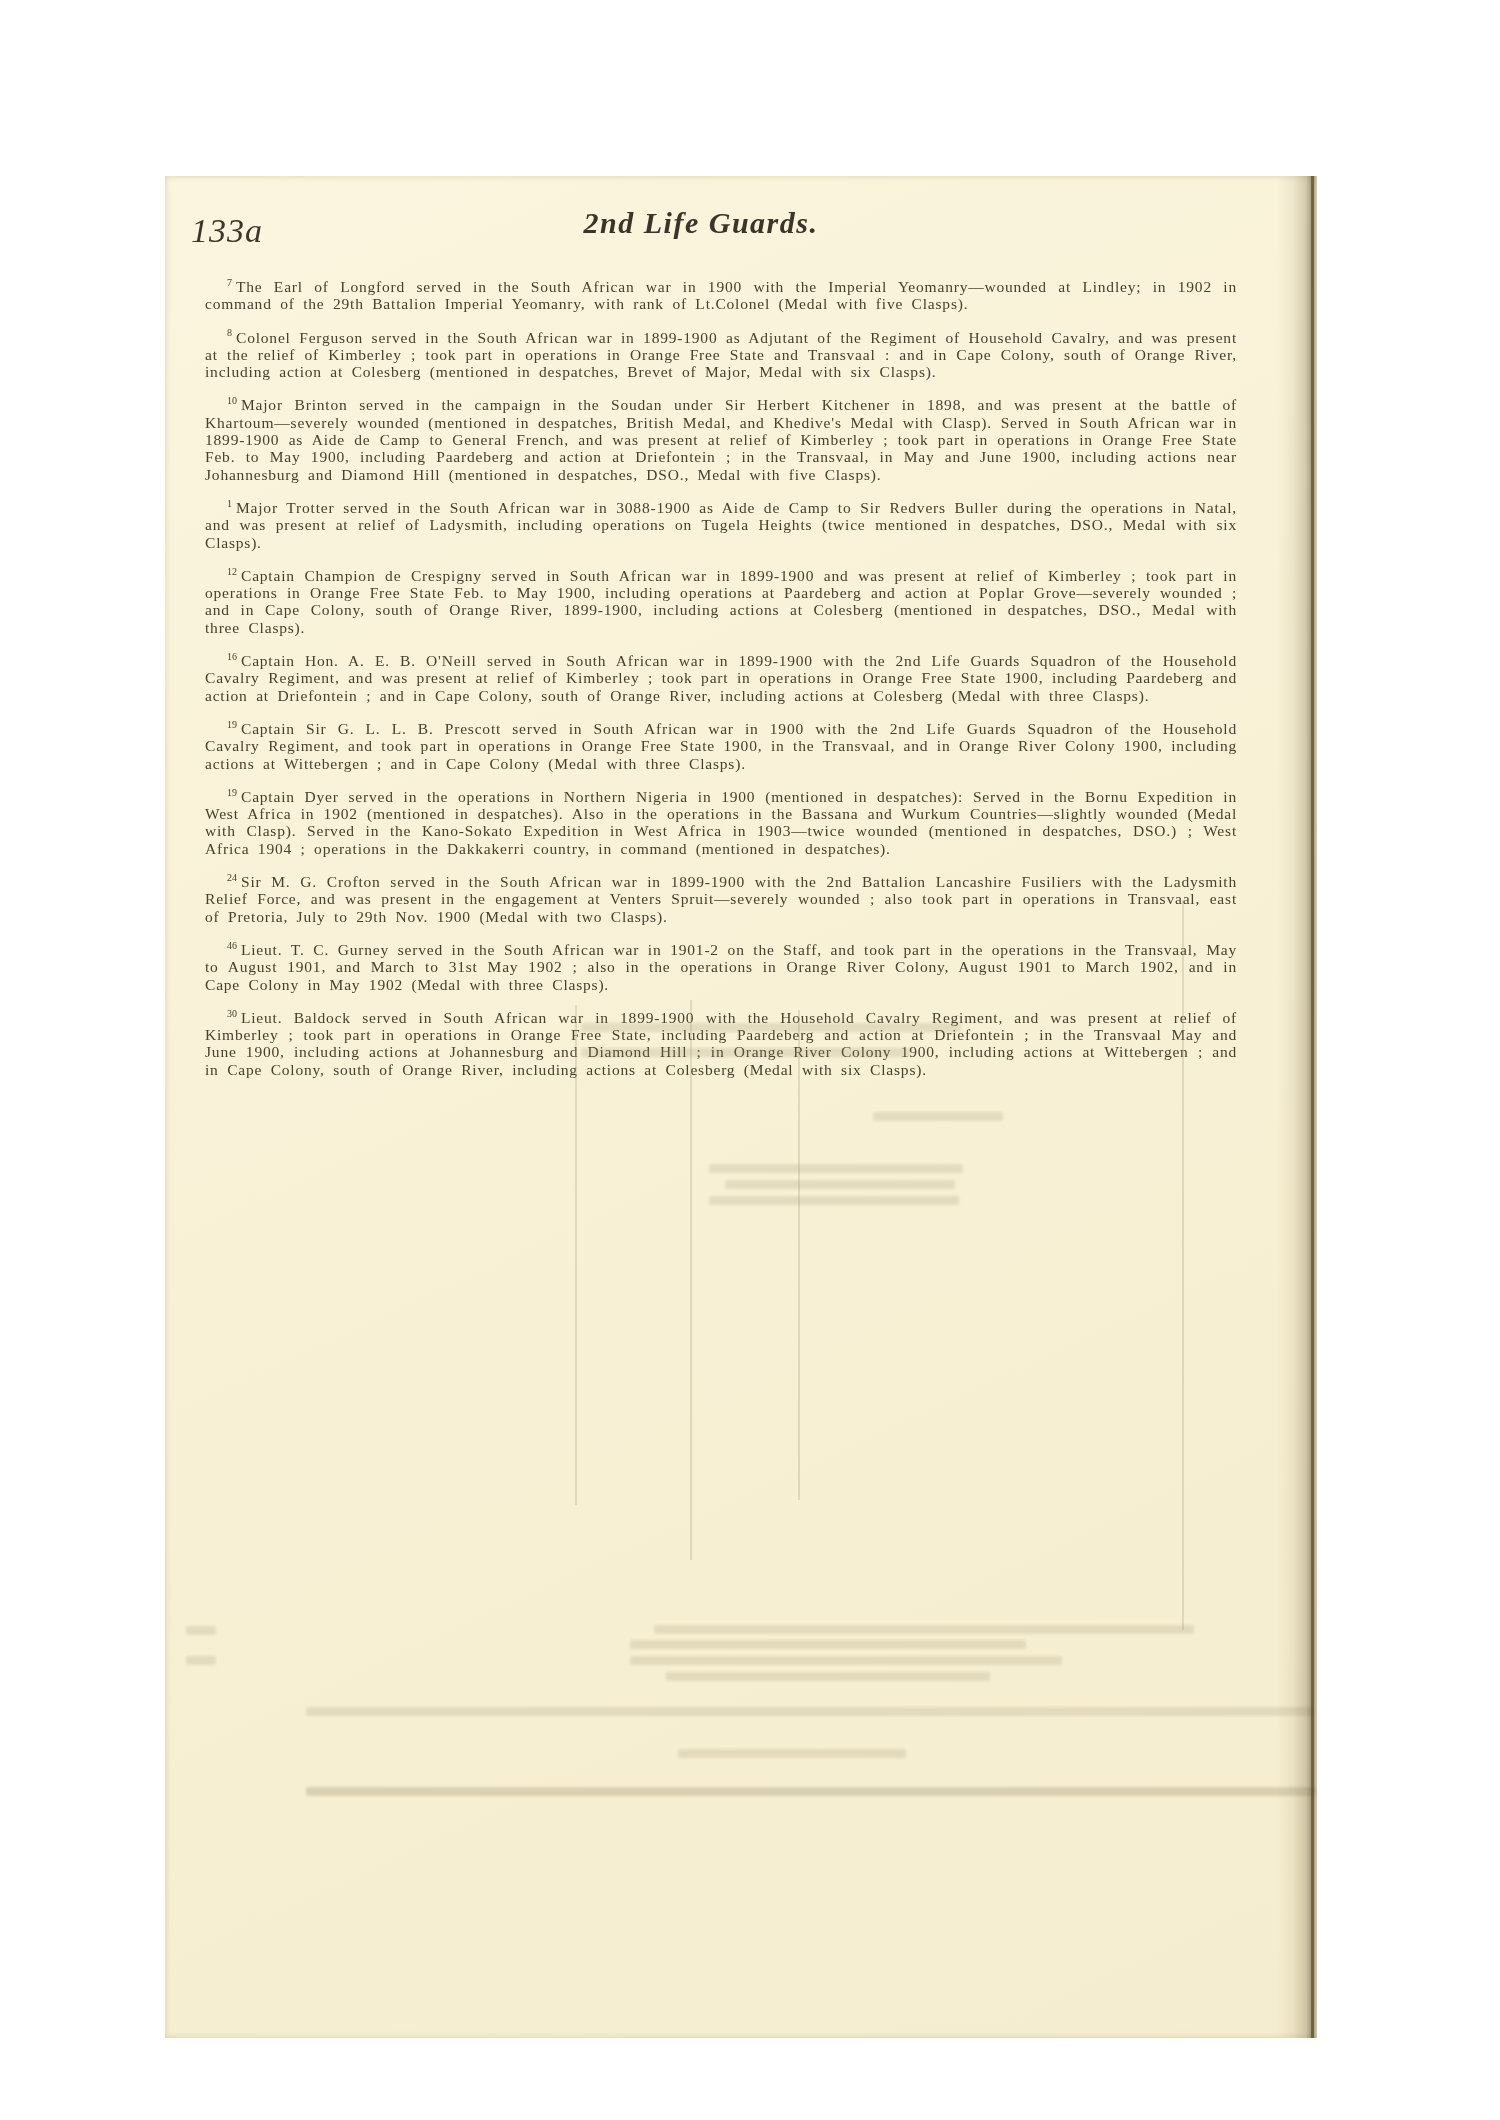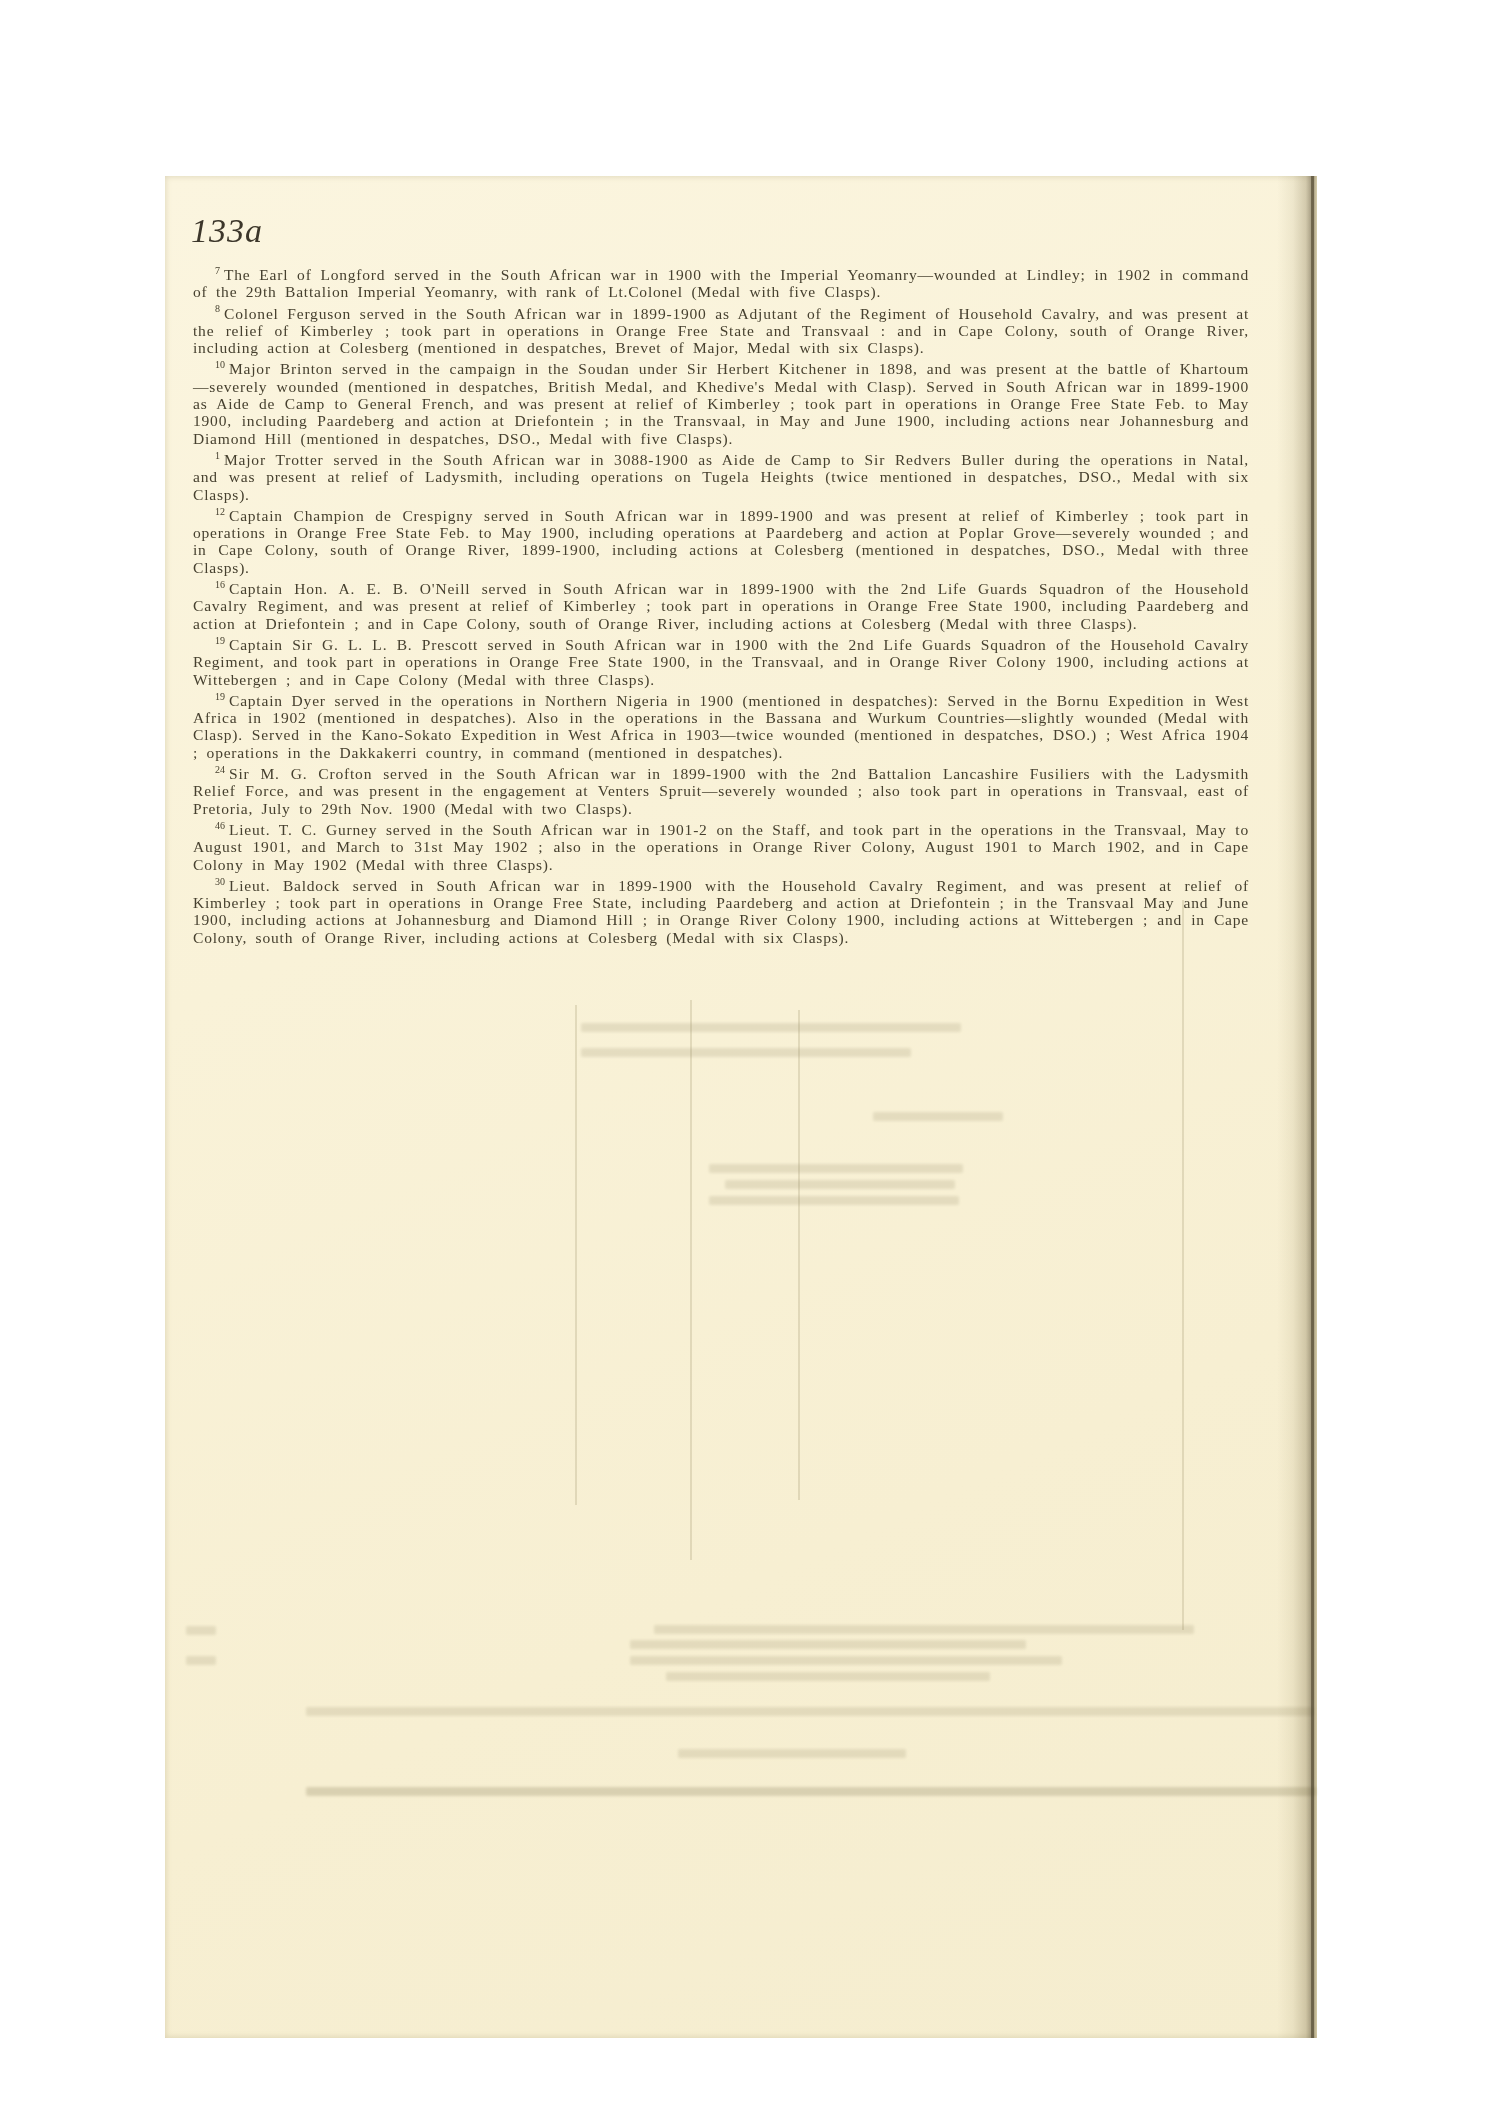--- a/index.html
+++ b/index.html
@@ -39,41 +39,42 @@
     font-style:italic; font-weight:600; font-size:30px; color:#3a342a; letter-spacing:1.5px;
   }
   
   #fnblock {
     position:absolute; left:24px; top:86px; width:1064px;
     color:#46402f;
     font-size:15.5px; line-height:17.3px;
     letter-spacing:0.8px; word-spacing:3.8px;
     text-align:justify;
   }
-  #fnblock p { margin:4px; text-indent:22px; }
+  #fnblock p { margin:16px; text-indent:22px; }
   #fnblock sup {
     font-size:10px; line-height:0; vertical-align:super; margin-right:4px;
     letter-spacing:0;
   }
   
   .ghost {
     position:absolute; height:9px; background:#968c68; opacity:0.20;
     filter:blur(1.4px); border-radius:2px;
   }
   .ghost-rule {
     position:absolute; width:2px; background:#a89d75; opacity:0.28; filter:blur(0.5px);
   }
 </style>
 </head>
 <body>
 
 <div id="canvas">
   <div id="page">
 
     <div id="folio">133a</div>
+    <div id="page-title">2nd Life Guards.</div>
 
     <div id="fnblock">
       <p><sup>7</sup><span>The Earl of Longford served in the South African war in 1900 with the Imperial Yeomanry—wounded at Lindley; in 1902 in command of the 29th Battalion Imperial Yeomanry, with rank of Lt.Colonel (Medal with five Clasps).</span></p>
       <p><sup>8</sup><span>Colonel Ferguson served in the South African war in 1899-1900 as Adjutant of the Regiment of Household Cavalry, and was present at the relief of Kimberley ; took part in operations in Orange Free State and Transvaal : and in Cape Colony, south of Orange River, including action at Colesberg (mentioned in despatches, Brevet of Major, Medal with six Clasps).</span></p>
       <p><sup>10</sup><span>Major Brinton served in the campaign in the Soudan under Sir Herbert Kitchener in 1898, and was present at the battle of Khartoum—severely wounded (mentioned in despatches, British Medal, and Khedive's Medal with Clasp).  Served in South African war in 1899-1900 as Aide de Camp to General French, and was present at relief of Kimberley ; took part in operations in Orange Free State Feb. to May 1900, including Paardeberg and action at Driefontein ; in the Transvaal, in May and June 1900, including actions near Johannesburg and Diamond Hill (mentioned in despatches, DSO., Medal with five Clasps).</span></p>
       <p><sup>1</sup><span>Major Trotter served in the South African war in 3088-1900 as Aide de Camp to Sir Redvers Buller during the operations in Natal, and was present at relief of Ladysmith, including operations on Tugela Heights (twice mentioned in despatches, DSO., Medal with six Clasps).</span></p>
       <p><sup>12</sup><span>Captain Champion de Crespigny served in South African war in 1899-1900 and was present at relief of Kimberley ; took part in operations in Orange Free State Feb. to May 1900, including operations at Paardeberg and action at Poplar Grove—severely wounded ; and in Cape Colony, south of Orange River, 1899-1900, including actions at Colesberg (mentioned in despatches, DSO., Medal with three Clasps).</span></p>
       <p><sup>16</sup><span>Captain Hon. A. E. B. O'Neill served in South African war in 1899-1900 with the 2nd Life Guards Squadron of the Household Cavalry Regiment, and was present at relief of Kimberley ; took part in operations in Orange Free State 1900, including Paardeberg and action at Driefontein ; and in Cape Colony, south of Orange River, including actions at Colesberg (Medal with three Clasps).</span></p>
       <p><sup>19</sup><span>Captain Sir G. L. L. B. Prescott served in South African war in 1900 with the 2nd Life Guards Squadron of the Household Cavalry Regiment, and took part in operations in Orange Free State 1900, in the Transvaal, and in Orange River Colony 1900, including actions at Wittebergen ; and in Cape Colony (Medal with three Clasps).</span></p>
       <p><sup>19</sup><span>Captain Dyer served in the operations in Northern Nigeria in 1900 (mentioned in despatches):  Served in the Bornu Expedition in West Africa in 1902 (mentioned in despatches).  Also in the operations in the Bassana and Wurkum Countries—slightly wounded (Medal with Clasp).  Served in the Kano-Sokato Expedition in West Africa in 1903—twice wounded (mentioned in despatches, DSO.) ; West Africa 1904 ;  operations in the Dakkakerri country, in command (mentioned in despatches).</span></p>

